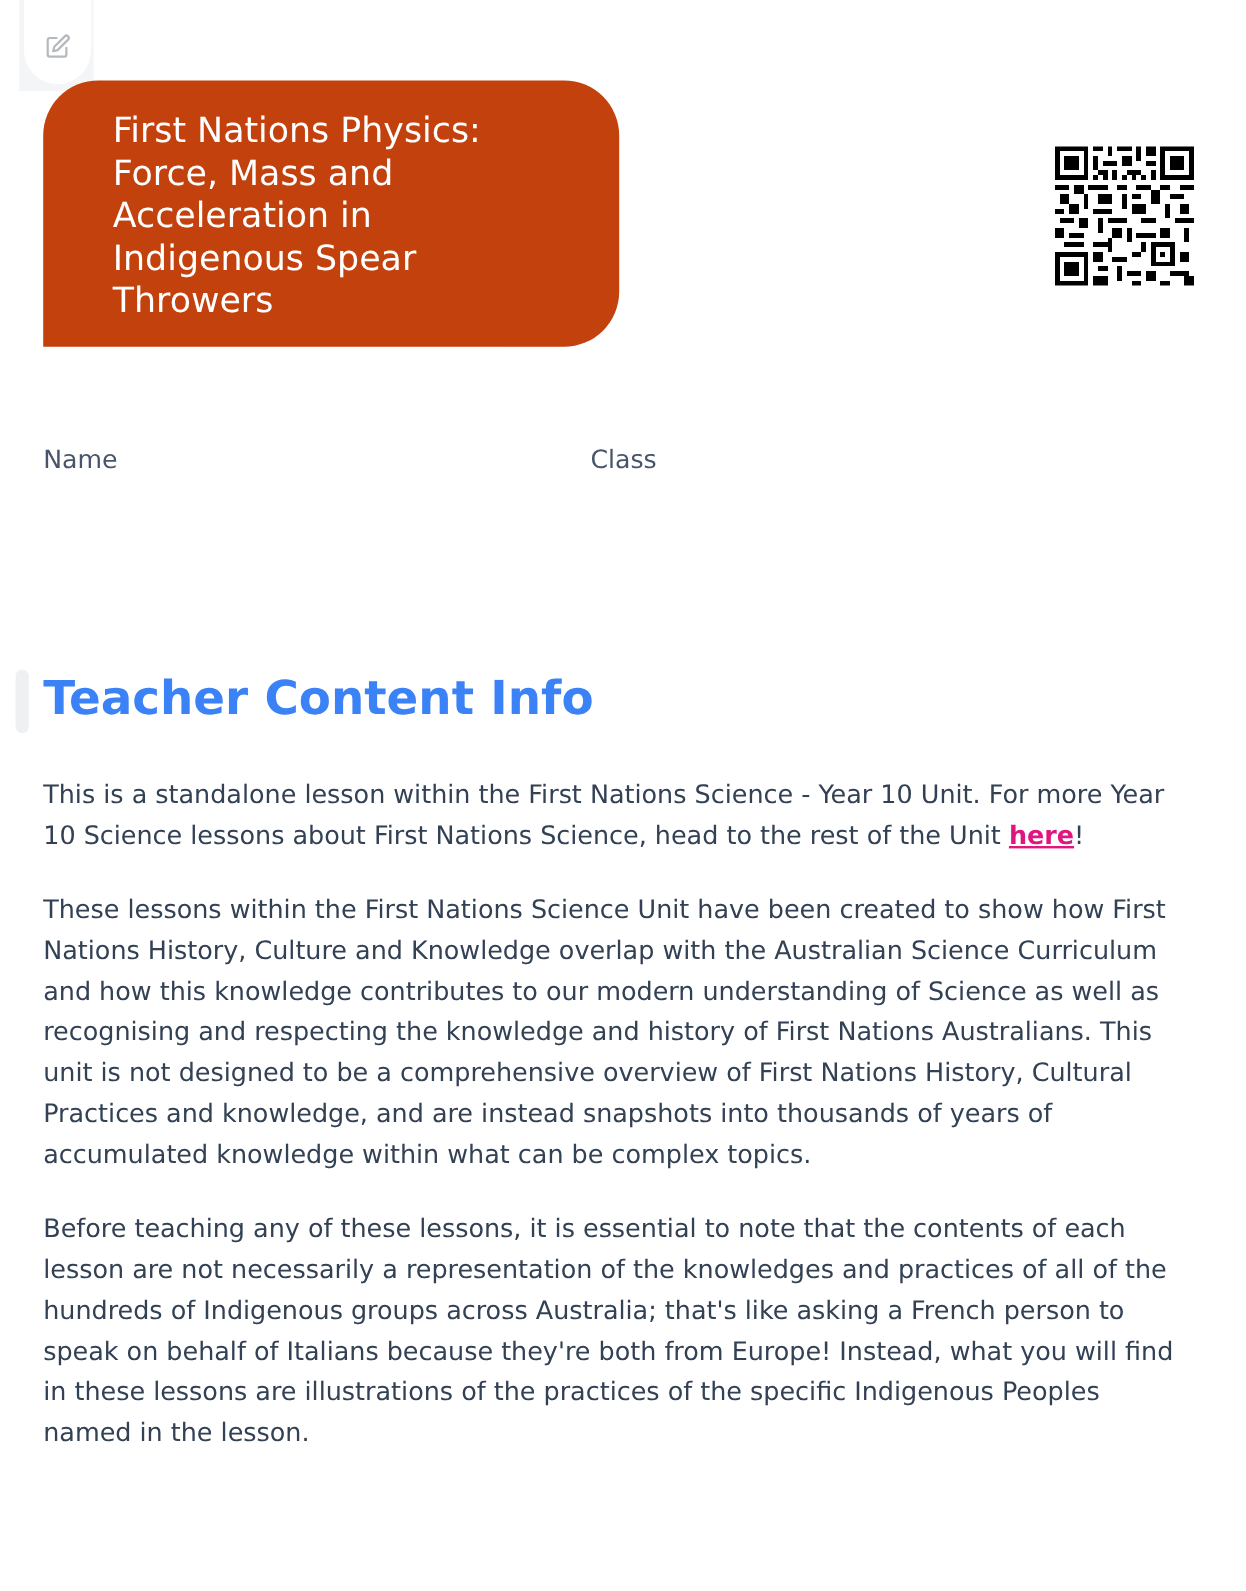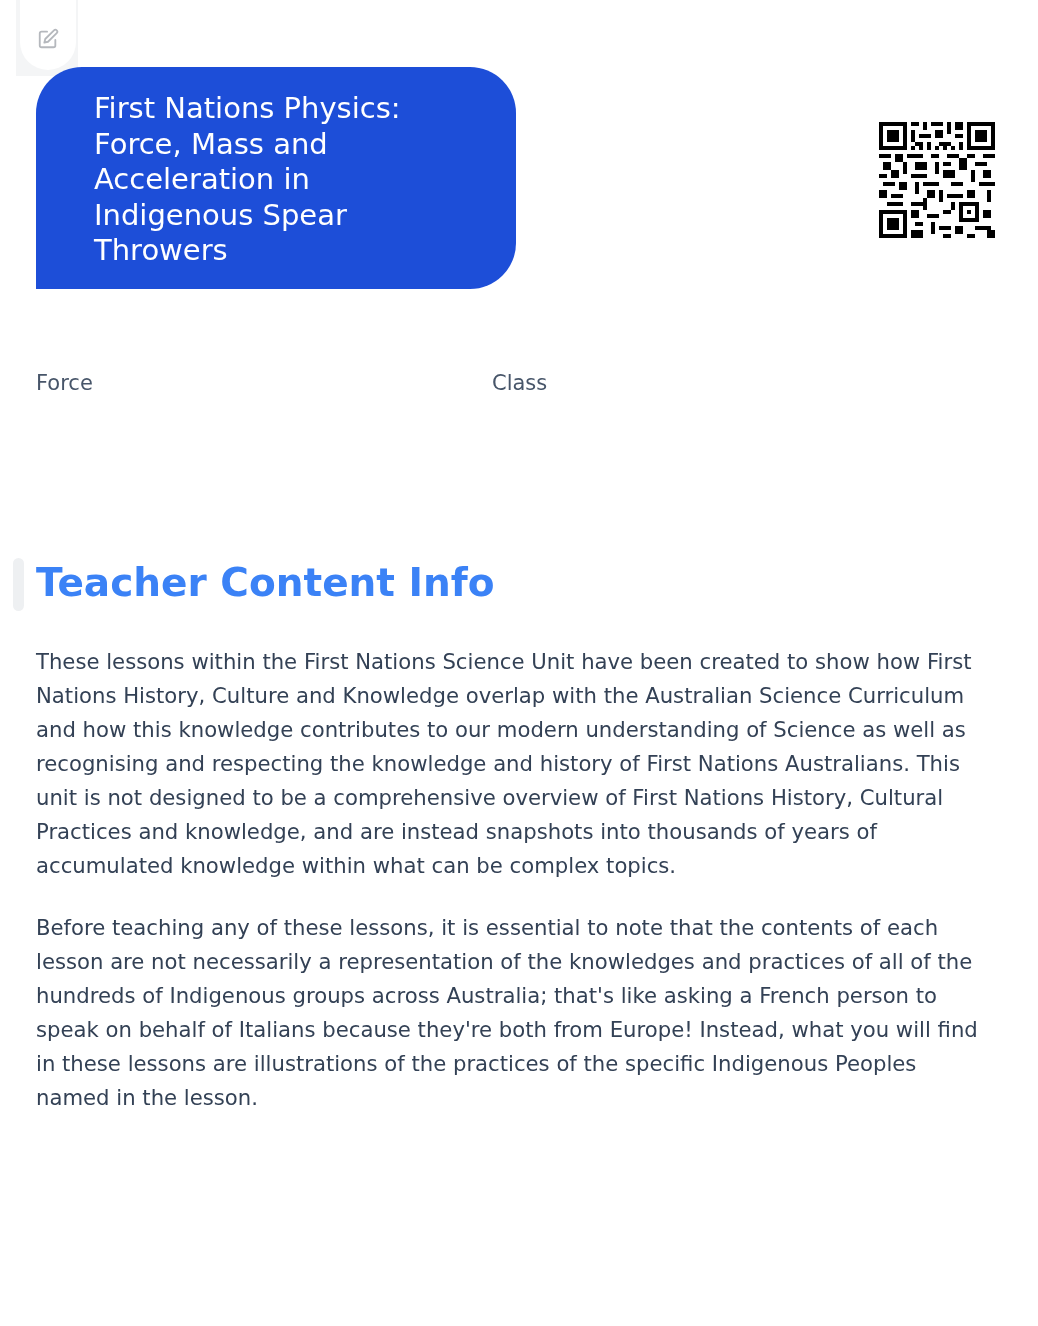--- a/index.html
+++ b/index.html
@@ -12,21 +12,21 @@
       background: #f4f5f6;
     }
     .edit-tab-inner {
       position: absolute; left: 4px; top: 0; width: 56px; height: 70px;
       background: #ffffff; border-radius: 0 0 28px 28px;
       display: flex; align-items: flex-start; justify-content: center;
       padding-top: 28px; box-sizing: border-box; cursor: pointer;
     }
     .banner {
       position: absolute; left: 36px; top: 67px; width: 480px; height: 222px;
-      background: #1d4ed8; border-radius: 46px 46px 46px 0;
+      background: #c2410c; border-radius: 46px 46px 46px 0;
       box-sizing: border-box; padding: 24px 60px 0 58px;
     }
     .banner-title {
       color: #ffffff; font-size: 29px; line-height: 35.5px; margin: 0; font-weight: normal;
     }
     .qr {
       position: absolute; left: 879px; top: 122px; width: 116px; height: 116px;
     }
     .field-label {
       position: absolute; top: 371px; font-size: 21px; color: #475569;
@@ -145,22 +145,23 @@
         <rect x="19" y="26" width="2" height="2"></rect>
         <rect x="24" y="26" width="4" height="1"></rect>
       <rect x="8" y="27" width="3" height="2"></rect>
         <rect x="16" y="28" width="2" height="1"></rect>
         <rect x="22" y="28" width="2" height="1"></rect>
         <rect x="27" y="27" width="2" height="2"></rect>
     </g>
   </svg>
 </div>
 
-<div class="field-label" style="left:36px;">Force</div>
+<div class="field-label" style="left:36px;">Name</div>
 <div class="field-label" style="left:492px;">Class</div>
 
 <div class="section-marker"></div>
 <h2 class="section-title">Teacher Content Info</h2>
 
 <div class="content">
+  <p><span>This is a standalone lesson within the First Nations Science - Year 10 Unit. For more Year 10 Science lessons about First Nations Science, head to the rest of the Unit </span><a class="link">here</a><span>!</span></p>
   <p>These lessons within the First Nations Science Unit have been created to show how First Nations History, Culture and Knowledge overlap with the Australian Science Curriculum and how this knowledge contributes to our modern understanding of Science as well as recognising and respecting the knowledge and history of First Nations Australians. This unit is not designed to be a comprehensive overview of First Nations History, Cultural Practices and knowledge, and are instead snapshots into thousands of years of accumulated knowledge within what can be complex topics.</p>
   <p>Before teaching any of these lessons, it is essential to note that the contents of each lesson are not necessarily a representation of the knowledges and practices of all of the hundreds of Indigenous groups across Australia; that's like asking a French person to speak on behalf of Italians because they're both from Europe! Instead, what you will find in these lessons are illustrations of the practices of the specific Indigenous Peoples named in the lesson.</p>
 </div>
 
 </body></html>

